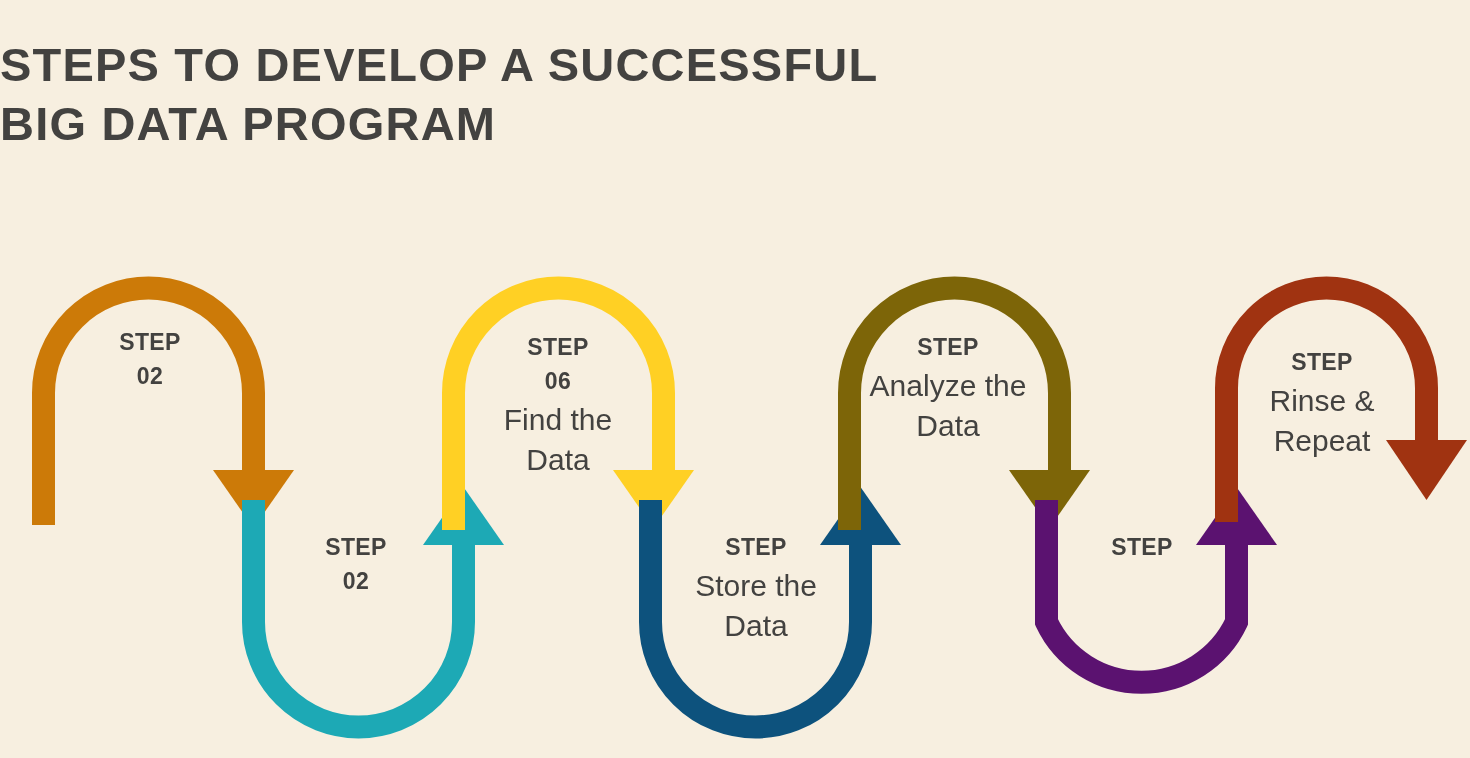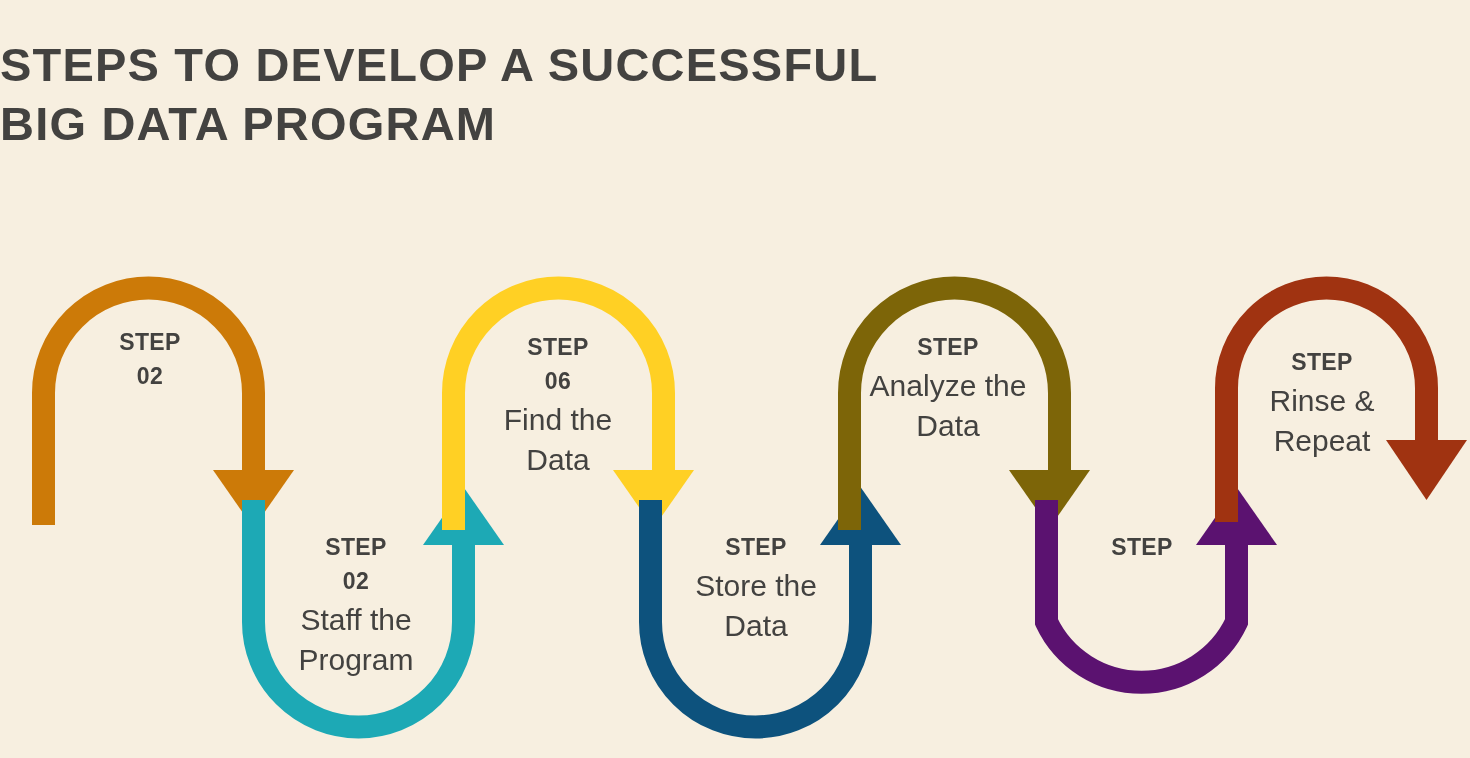--- a/index.html
+++ b/index.html
@@ -158,22 +158,20 @@
   <div id="label-layer">
 
     <div class="step-block" style="left:60px; top:325px; width:180px;">
       <div class="step-word">STEP</div>
       <div class="step-num">02</div>
     </div>
 
     <div class="step-block" style="left:266px; top:530px; width:180px;">
       <div class="step-word">STEP</div>
       <div class="step-num">02</div>
-      <div class="step-desc">Staff the
-Program</div>
     </div>
 
     <div class="step-block" style="left:468px; top:330px; width:180px;">
       <div class="step-word">STEP</div>
       <div class="step-num">06</div>
       <div class="step-desc">Find the
 Data</div>
     </div>
 
     <div class="step-block" style="left:666px; top:530px; width:180px;">

